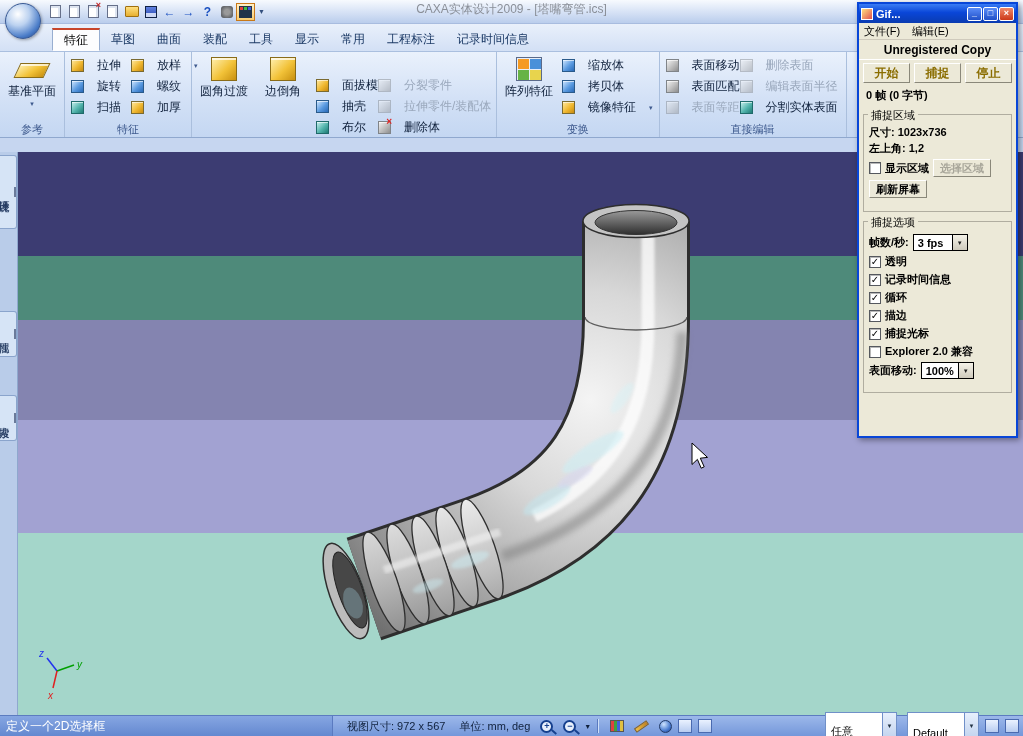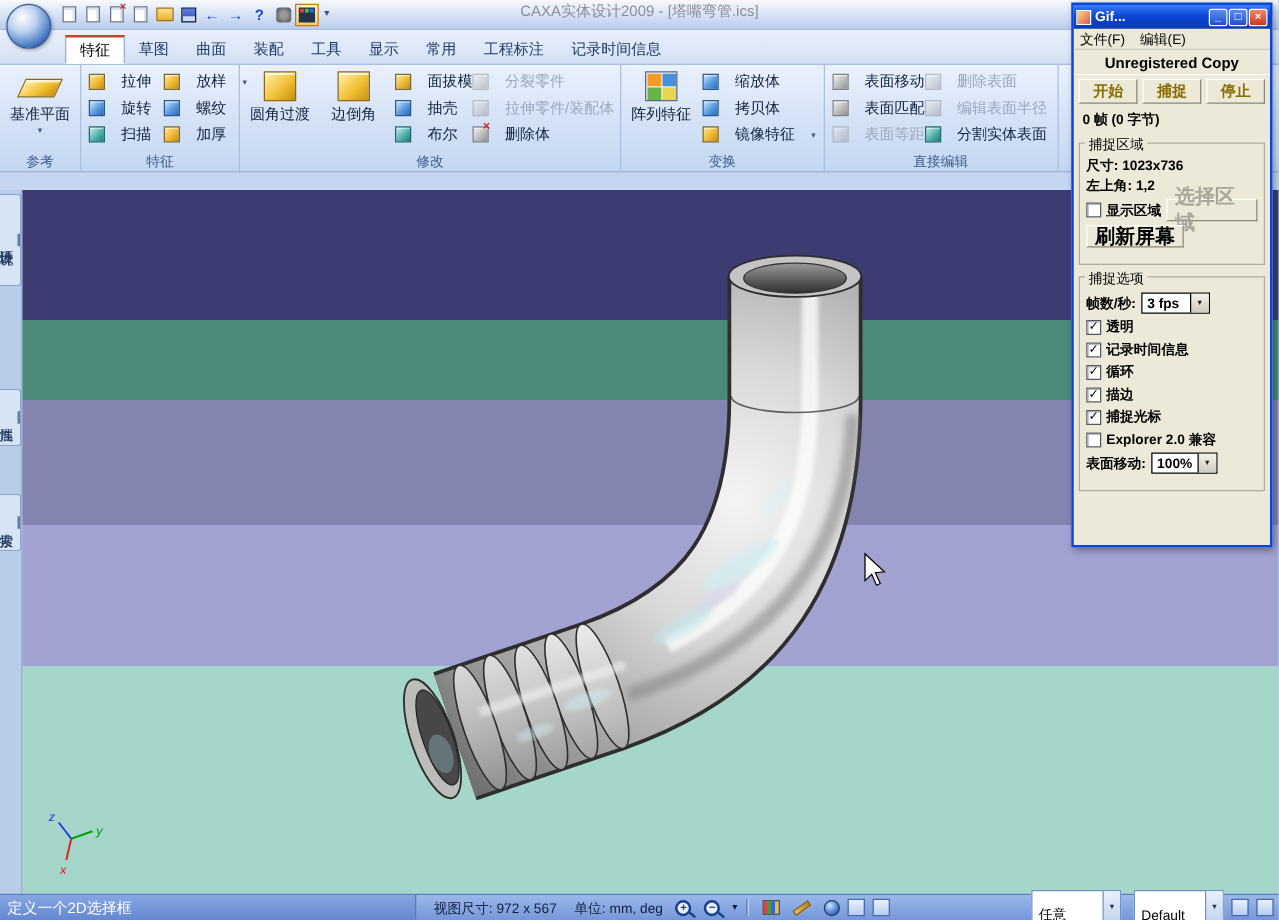--- a/index.html
+++ b/index.html
@@ -33,21 +33,21 @@
   .rgroup{display:flex;flex-direction:column;border-right:1px solid #aabfdd;padding:3px 4px 0;}
   .rgroup-body{flex:1;display:flex;align-items:flex-start;gap:3px;}
   .rgroup-cap{height:15px;text-align:center;font-size:11px;color:#3e5a8e;}
   .bigbtn{width:56px;display:flex;flex-direction:column;align-items:center;font-size:12px;color:#10213c;text-align:center;padding-top:2px;}
   .bigbtn .arr{font-size:7px;color:#3e5a8e;}
   .bi{width:26px;height:24px;background:linear-gradient(135deg,#fff0b0,#f2c238 55%,#c89010);border:1px solid #8a6c18;box-shadow:inset 0 2px 0 rgba(255,255,255,.7);margin-bottom:2px;}
   .bi.plane{width:30px;height:15px;transform:skewX(-25deg);margin:6px 0 5px;}
   .bi.pattern{background:#e8eef8;border:1px solid #5a6a8a;background-image:linear-gradient(#f59a23,#f59a23),linear-gradient(#4a90d9,#4a90d9),linear-gradient(#67b346,#67b346),linear-gradient(#e8d44d,#e8d44d);background-size:46% 46%;background-position:1px 1px,100% 1px,1px 100%,100% 100%;background-repeat:no-repeat;box-shadow:none;}
   .rgrid2{display:grid;grid-template-rows:repeat(3,21px);}
   .g-feat{grid-template-columns:60px 58px;}
-  .g-mod{grid-template-columns:62px 116px;}
+  .g-mod{grid-template-columns:62px 116px;margin-top:20px;}
   .g-edit{grid-template-columns:74px 104px;}
   .ritem{display:flex;align-items:center;gap:13px;font-size:12px;color:#10213c;padding:0 2px;white-space:nowrap;}
   .ritem.disabled{color:#9aa8bc;}
   .ritem.disabled .ic14{opacity:.45;}
   .ic14{flex:0 0 auto;width:13px;height:13px;border:1px solid #7a6a30;background:linear-gradient(135deg,#ffe9a0,#f0b830 55%,#c88a10);box-shadow:inset 0 1px 0 rgba(255,255,255,.6);}
   .ic14.blue{border-color:#2a5a8a;background:linear-gradient(135deg,#cfe6ff,#5a9ae0 55%,#2a6ab8);}
   .ic14.teal{border-color:#1f6a6a;background:linear-gradient(135deg,#c8f0ee,#52b4ac 55%,#1f7a74);}
   .ic14.gray{border-color:#808488;background:linear-gradient(135deg,#f2f2f2,#bcbcbc 55%,#8e8e8e);}
   .ic14.red{position:relative;}
   .ic14.red::after{content:"×";position:absolute;right:-2px;top:-6px;color:#d22;font-weight:bold;font-size:10px;}
@@ -101,21 +101,21 @@
   .g-reg{height:19px;display:flex;align-items:center;justify-content:center;font-weight:bold;font-size:12px;color:#000;}
   .g-btnrow{display:flex;gap:4px;padding:3px 4px;}
   .gbtn{height:20px;flex:1;background:#ece9d8;border:1px solid;border-color:#fff #8a887a #8a887a #fff;font-weight:bold;color:#8a6d00;font-size:12px;display:flex;align-items:center;justify-content:center;}
   .g-frames{padding:2px 7px;font-weight:bold;}
   .grp{position:relative;border:1px solid #b0ada0;margin:9px 4px 4px;padding:9px 5px 10px;}
   .grp-t{position:absolute;top:-7px;left:4px;background:#ece9d8;padding:0 3px;font-size:11px;color:#000;}
   .g-line{font-weight:bold;margin:1px 0;}
   .g-row{display:flex;align-items:center;gap:4px;margin:3px 0;}
   .cb{flex:0 0 auto;width:12px;height:12px;background:#fff;border:1px solid #55585e;box-shadow:inset 1px 1px 0 #b8b8b8;display:flex;align-items:center;justify-content:center;font-size:10px;font-weight:bold;color:#000;line-height:1;}
   .cblab{font-weight:bold;white-space:nowrap;text-align:center;}
-  .smallbtn{height:18px;padding:0 6px;background:#ece9d8;border:1px solid;border-color:#fff #8a887a #8a887a #fff;font-weight:bold;font-size:16px;color:#000;display:flex;align-items:center;}
+  .smallbtn{height:18px;padding:0 6px;background:#ece9d8;border:1px solid;border-color:#fff #8a887a #8a887a #fff;font-weight:bold;font-size:11px;color:#000;display:flex;align-items:center;}
   .smallbtn.disabled{color:#a8a69a;}
   .g-combo{display:flex;align-items:center;height:17px;background:#fff;border:1px solid #000;}
   .g-combo .t{font-weight:bold;font-size:11px;padding:0 4px;min-width:38px;}
   .g-combo .a{width:15px;height:15px;background:linear-gradient(#f4f2e8,#cfcabc);border-left:1px solid #000;display:flex;align-items:center;justify-content:center;font-size:6px;color:#222;}
 </style>
 </head>
 <body>
 
 <div class="app">
 

